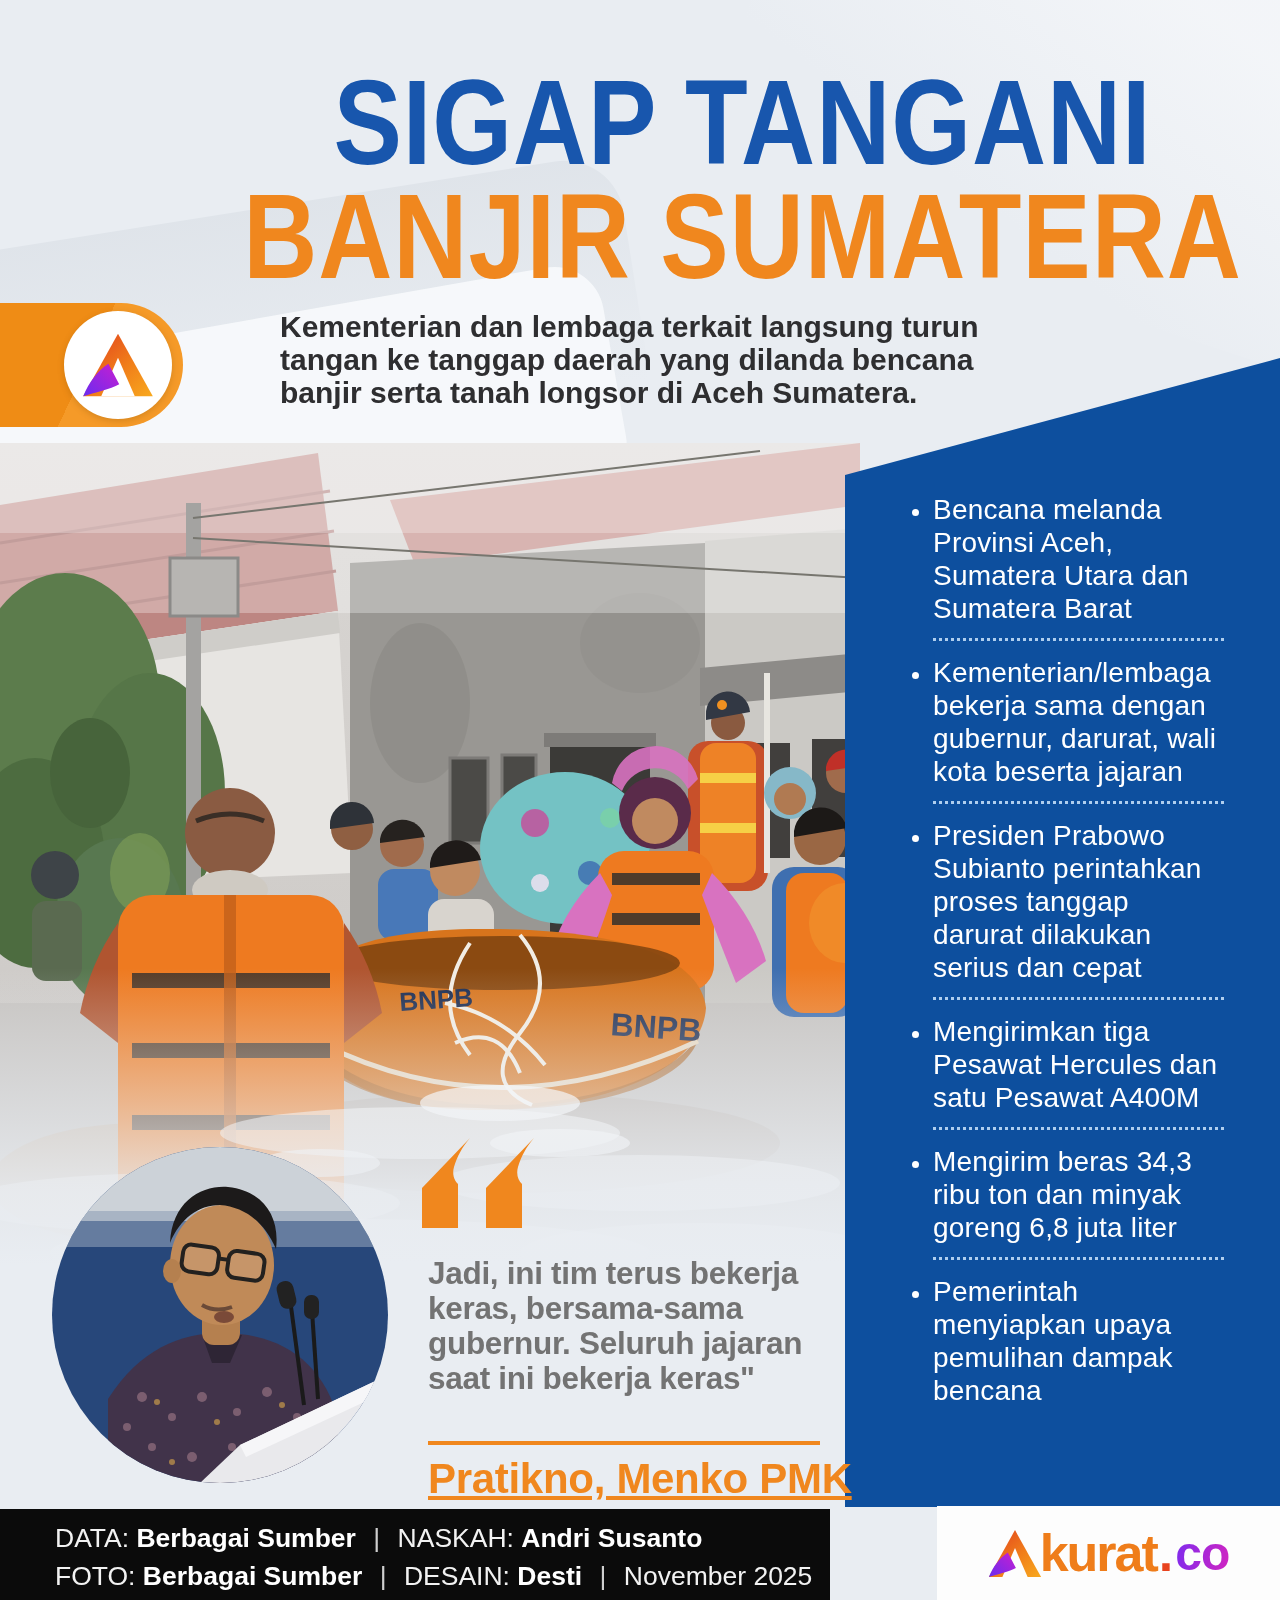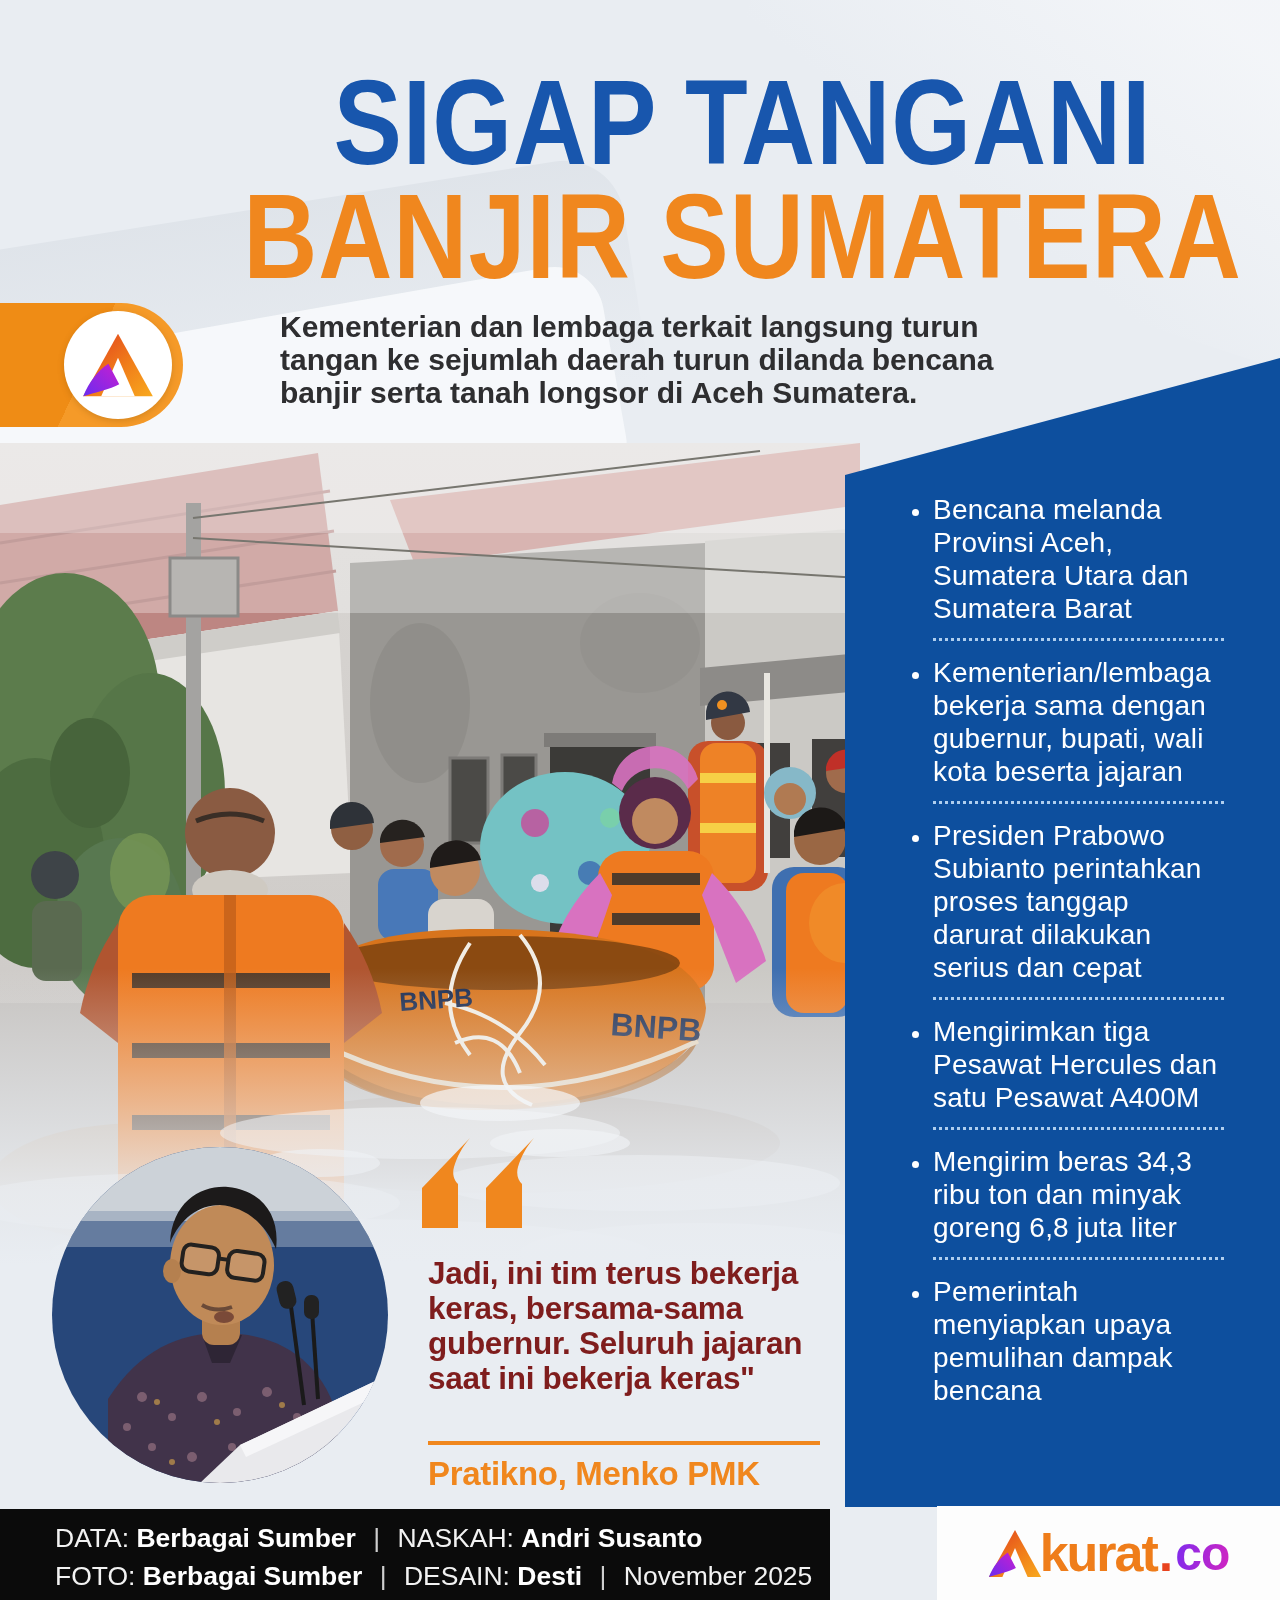--- a/index.html
+++ b/index.html
@@ -48,24 +48,24 @@
   .sidebar ul{margin:0;padding:135px 56px 0 88px;list-style:disc outside;}
   .sidebar li{color:#fff;font-size:28px;line-height:33px;font-weight:normal;
     letter-spacing:.2px;padding-bottom:13px;margin-bottom:15px;
     border-bottom:3px dotted rgba(205,228,252,.85);}
   .sidebar li::marker{color:#fff;font-size:24px;}
   .sidebar li:last-child{border-bottom:none;}
 
   
   .quote-mark{left:420px;top:1136px;width:118px;height:120px;}
   .quote-text{left:428px;top:1256px;width:430px;font-size:31.5px;line-height:35px;
-    font-weight:bold;color:#7f1d1d;letter-spacing:-.3px;}
+    font-weight:bold;color:#737373;letter-spacing:-.3px;}
   .quote-rule{left:428px;top:1441px;width:392px;height:4px;background:#f0871e;}
-  .quote-attr{left:428px;top:1455px;font-size:33px;font-weight:bold;color:#f0871e;
-    letter-spacing:-.3px;}
+  .quote-attr{left:428px;top:1455px;font-size:42px;font-weight:bold;color:#f0871e;
+    letter-spacing:-.3px;text-decoration:underline;}
 
   .portrait{left:52px;top:1147px;width:336px;height:336px;border-radius:50%;
     overflow:hidden;}
 
   
   .footer-bar{left:0;top:1509px;width:830px;height:91px;background:#0b0b0b;
     color:#fff;font-size:26.5px;padding:10px 0 0 55px;box-sizing:border-box;}
   .footer-line{line-height:38px;white-space:nowrap;}
   .footer-line .lbl{font-weight:normal;color:#f2f2f2;}
   .footer-line .val{font-weight:bold;}
@@ -100,21 +100,21 @@
 </svg>
 
 <div class="abs swoosh-tr"></div>
 <div class="abs swoosh-gray"></div>
 <div class="abs swoosh-white"></div>
 
 <div class="abs title-line title-1">SIGAP TANGANI</div>
 <div class="abs title-line title-2">BANJIR SUMATERA</div>
 <div class="abs subtitle">
   <div>Kementerian dan lembaga terkait langsung turun</div>
-  <div>tangan ke sejumlah daerah turun dilanda bencana</div>
+  <div>tangan ke tanggap daerah yang dilanda bencana</div>
   <div>banjir serta tanah longsor di Aceh Sumatera.</div>
 </div>
 
 <div class="abs logo-pill">
   <div class="logo-circle">
     <svg width="72" height="66" viewBox="0 0 60 54">
       <path d="M30,1 L59,53 L1,53 Z" fill="url(#gradA)"></path>
       <path d="M30,21 L44,53 L16,53 Z" fill="#fff"></path>
       <path d="M1,53 C6,41 13,32 22,26 L31,43 C24,47 10,50 1,53 Z" fill="url(#gradP)"></path>
     </svg>
@@ -259,21 +259,21 @@
     <ellipse cx="320" cy="720" rx="60" ry="14" opacity=".6"></ellipse>
     <ellipse cx="560" cy="700" rx="70" ry="14" opacity=".65"></ellipse>
   </g>
 </svg>
 </div>
 <div class="abs photo-fade"></div>
 
 <div class="abs sidebar">
   <ul>
     <li>Bencana melanda Provinsi Aceh, Sumatera Utara dan Sumatera Barat</li>
-    <li>Kementerian/lembaga bekerja sama dengan gubernur, bupati, wali kota beserta jajaran</li>
+    <li>Kementerian/lembaga bekerja sama dengan gubernur, darurat, wali kota beserta jajaran</li>
     <li>Presiden Prabowo Subianto perintahkan proses tanggap darurat dilakukan serius dan cepat</li>
     <li>Mengirimkan tiga Pesawat Hercules dan satu Pesawat A400M</li>
     <li>Mengirim beras 34,3 ribu ton dan minyak goreng 6,8 juta liter</li>
     <li>Pemerintah menyiapkan upaya pemulihan dampak bencana</li>
   </ul>
 </div>
 
 <div class="abs quote-mark">
   <svg width="118" height="120" viewBox="0 0 118 120">
     <path d="M50,2 L2,52 L2,92 L38,92 L38,48 C34,44 32,38 34,31 C37,21 42,11 50,2 Z" fill="#f0871e"></path>

